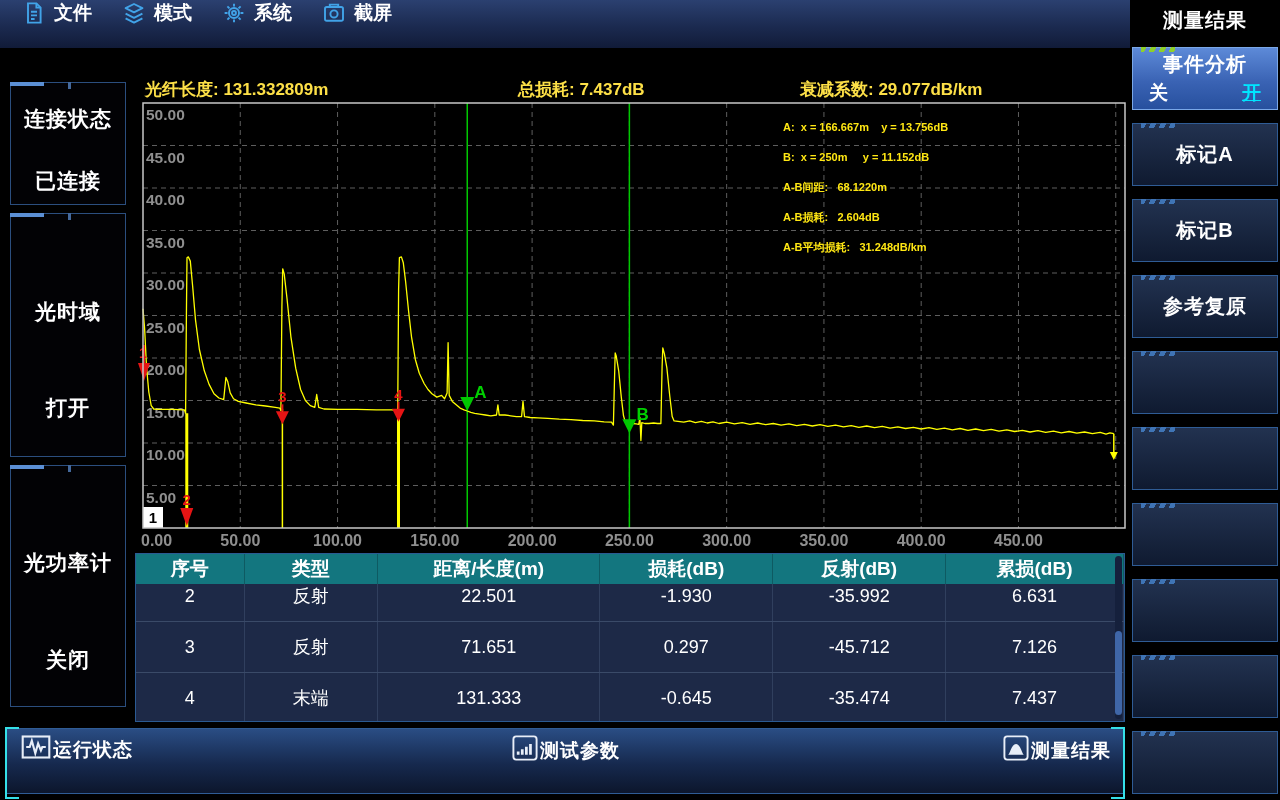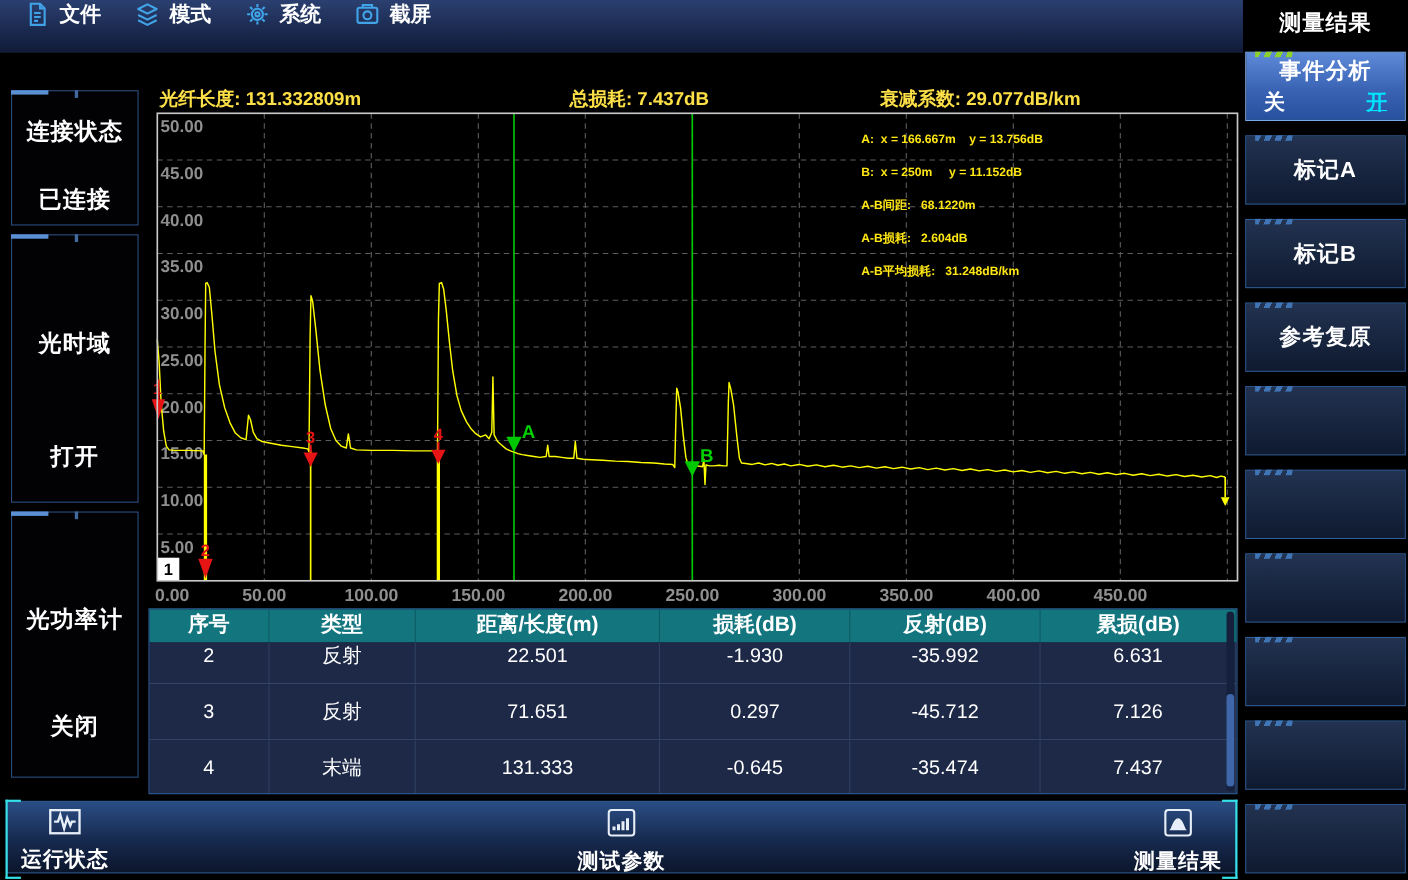--- a/index.html
+++ b/index.html
@@ -46,21 +46,21 @@
   .rbtn .lbl{color:#fff;font-size:20px;font-weight:bold;letter-spacing:1px;}
   .rbtn .toggle{width:100%;display:flex;justify-content:space-between;padding:2px 16px 0 16px;box-sizing:border-box;}
   .rbtn .tleft{color:#fff;font-size:19px;font-weight:bold;}
   .rbtn .tright{color:#00e5ff;font-size:19px;font-weight:bold;text-decoration:underline;}
   
   #bottombar{left:6px;top:728px;width:1118px;height:66px;border:1px solid #2f5c95;box-sizing:border-box;
     background:linear-gradient(180deg,#2a4d84 0%,#16294e 55%,#0c162c 100%);}
   .bracket{position:absolute;top:-2px;width:12px;height:68px;border:2px solid #35e0e8;}
   .bracket.l{left:-2px;border-right:none;}
   .bracket.r{right:-2px;border-left:none;}
-  .btab{position:absolute;top:4px;display:flex;flex-direction:column;align-items:center;cursor:pointer;}
+  .btab{position:absolute;top:4px;display:flex;flex-direction:row;align-items:center;cursor:pointer;}
   .btab .lbl{color:#fff;font-size:19px;font-weight:bold;letter-spacing:1px;margin-top:2px;}
 </style>
 </head>
 <body>
 
 <div id="topbar" class="abs">
     <div class="menu-item">
       <span>
         <svg width="24" height="24" viewBox="0 0 20 20" fill="none" stroke="#41a3e8" stroke-width="1.6">
           <path d="M5 2h7l3.5 3.5V18H5z"></path>
@@ -113,21 +113,21 @@
   </div>
 </div>
 
 <div id="left-sidebar">
     <div class="lpanel abs" style="top: 82px; height: 123px;">
       <div class="ttl abs" style="top:22px">连接状态</div>
                <div class="val abs" style="top:84px">已连接</div>
     </div>
     <div class="lpanel abs" style="top: 213px; height: 244px;">
       <div class="ttl abs" style="top:84px">光时域</div>
-               <div class="val abs" style="top:187px">打开</div>
+               <div class="val abs" style="top:180px">打开</div>
     </div>
     <div class="lpanel abs" style="top: 465px; height: 242px;">
       <div class="ttl abs" style="top:83px">光功率计</div>
                <div class="val abs" style="top:180px">关闭</div>
     </div>
   </div>
 
 <div id="chart-header">
   <span style="left:145px">光纤长度: 131.332809m</span>
   <span style="left:518px">总损耗: 7.437dB</span>

